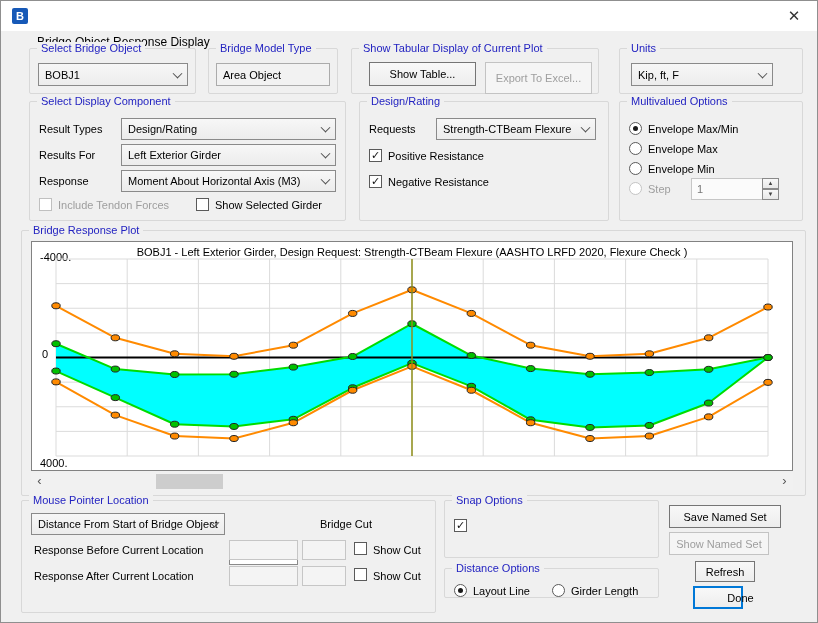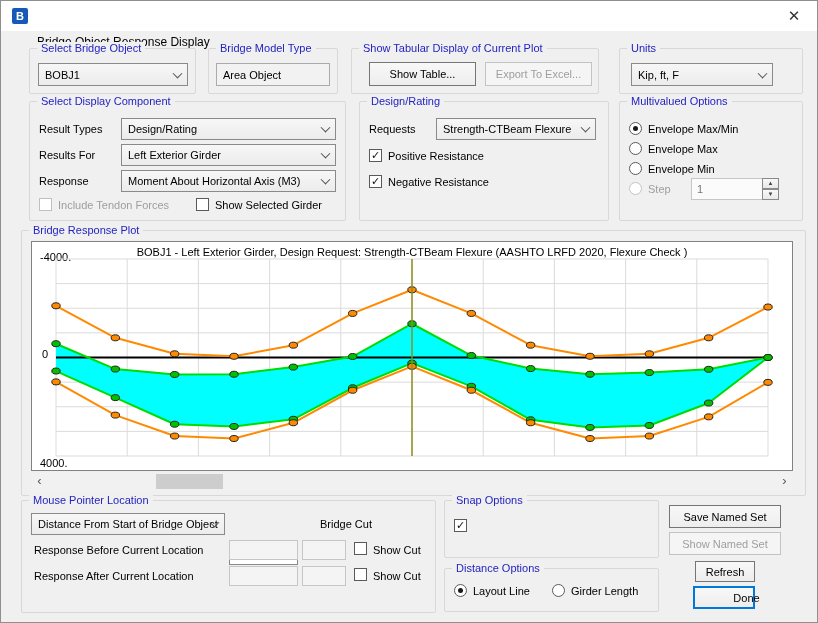--- a/index.html
+++ b/index.html
@@ -78,21 +78,21 @@
     <div class="grp-label">Bridge Model Type</div>
   </div>
   <div class="rbox" style="left:215px; top:62px; width:114px; height:23px;">
     <span>Area Object</span>
   </div>
 
   <div class="grp" style="left:350px; top:47px; width:248px; height:46px;">
     <div class="grp-label">Show Tabular Display of Current Plot</div>
   </div>
   <div class="btn" style="left:368px; top:61px; width:107px; height:24px;">Show Table...</div>
-  <div class="btn dis" style="left:484px; top:61px; width:107px; height:24px;">Export To Excel...</div>
+  <div class="btn dis" style="left:484px; top:61px; width:107px; height:32px;">Export To Excel...</div>
 
   <div class="grp" style="left:618px; top:47px; width:184px; height:46px;">
     <div class="grp-label">Units</div>
   </div>
   <div class="combo" style="left:630px; top:62px; width:142px; height:23px;">
     <span>Kip, ft, F</span>
     <span class="chev"></span>
   </div>
 
   <div class="grp" style="left:28px; top:100px; width:317px; height:120px;">
@@ -260,26 +260,26 @@
   <div class="dbox" style="left:228px; top:565px; width:69px; height:20px;"></div>
   <div class="dbox" style="left:301px; top:565px; width:44px; height:20px;"></div>
   <div class="cb" style="left:353px; top:567px;"></div>
   <div class="lbl" style="left:372px; top:569px;">Show Cut</div>
 
   <div class="grp" style="left:443px; top:499px; width:215px; height:58px;">
     <div class="grp-label">Snap Options</div>
   </div>
   <div class="cb" style="left:453px; top:518px;">✓</div>
 
-  <div class="grp" style="left:443px; top:567px; width:215px; height:44px;">
+  <div class="grp" style="left:443px; top:567px; width:215px; height:30px;">
     <div class="grp-label">Distance Options</div>
   </div>
   <div class="radio sel" style="left:453px; top:583px;"></div>
   <div class="lbl" style="left:472px; top:584px;">Layout Line</div>
   <div class="radio" style="left:551px; top:583px;"></div>
   <div class="lbl" style="left:570px; top:584px;">Girder Length</div>
 
   <div class="btn" style="left:668px; top:504px; width:112px; height:23px;">Save Named Set</div>
-  <div class="btn dis" style="left:668px; top:531px; width:112px; height:23px;">Show Named Set</div>
+  <div class="btn dis" style="left:668px; top:531px; width:100px; height:23px;">Show Named Set</div>
   <div class="btn" style="left:694px; top:560px; width:60px; height:21px;">Refresh</div>
-  <div class="btn focus" style="left:692px; top:585px; width:62px; height:23px;padding-left:45px;">Done</div>
+  <div class="btn focus" style="left:692px; top:585px; width:50px; height:23px;padding-left:45px;">Done</div>
 
 </div>
 
 </body></html>

